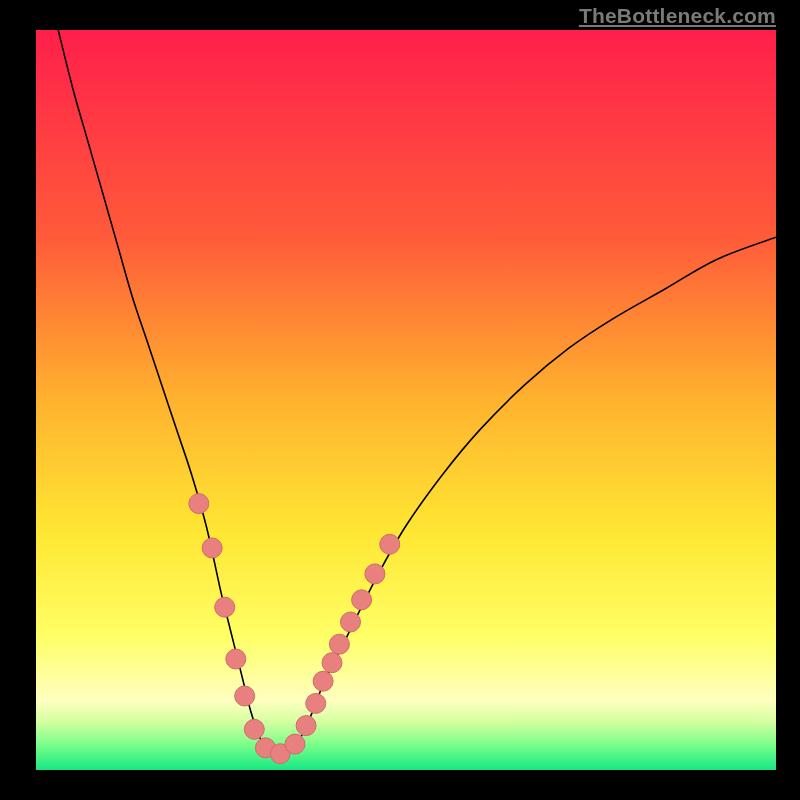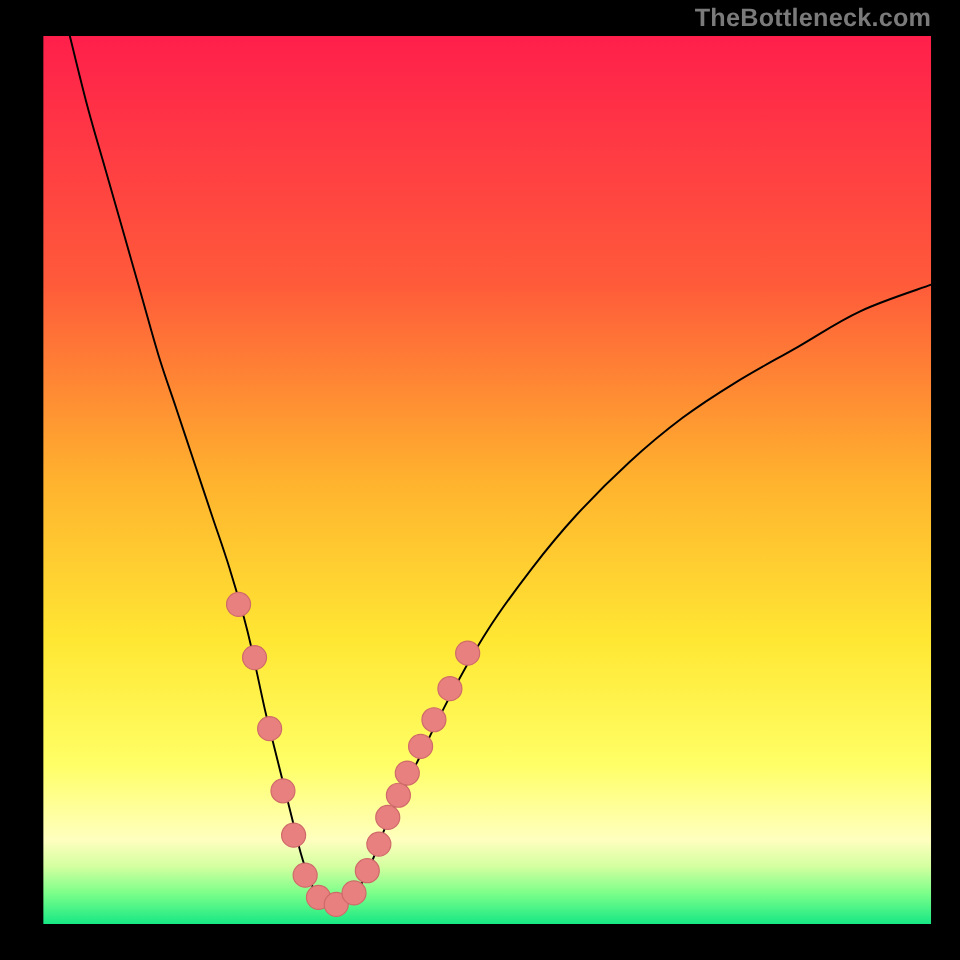--- a/index.html
+++ b/index.html
@@ -67,14 +67,14 @@
           <circle cx="287.12" cy="651.20" r="10" fill="#e98080" stroke="#cf6a6a" stroke-width="1"></circle>
           <circle cx="296.00" cy="632.70" r="10" fill="#e98080" stroke="#cf6a6a" stroke-width="1"></circle>
           <circle cx="303.40" cy="614.20" r="10" fill="#e98080" stroke="#cf6a6a" stroke-width="1"></circle>
           <circle cx="314.50" cy="592.00" r="10" fill="#e98080" stroke="#cf6a6a" stroke-width="1"></circle>
           <circle cx="325.60" cy="569.80" r="10" fill="#e98080" stroke="#cf6a6a" stroke-width="1"></circle>
           <circle cx="338.92" cy="543.90" r="10" fill="#e98080" stroke="#cf6a6a" stroke-width="1"></circle>
           <circle cx="353.72" cy="514.30" r="10" fill="#e98080" stroke="#cf6a6a" stroke-width="1"></circle>
         </g>
       </svg>
     </div>
-  <div class="watermark" id="wm" style="font-size: 21px; right: 24px;">TheBottleneck.com</div>
+  <div class="watermark" id="wm" style="font-size: 21px; right: 24px; text-decoration: underline;">TheBottleneck.com</div>
 </div>
 
 </body></html>

